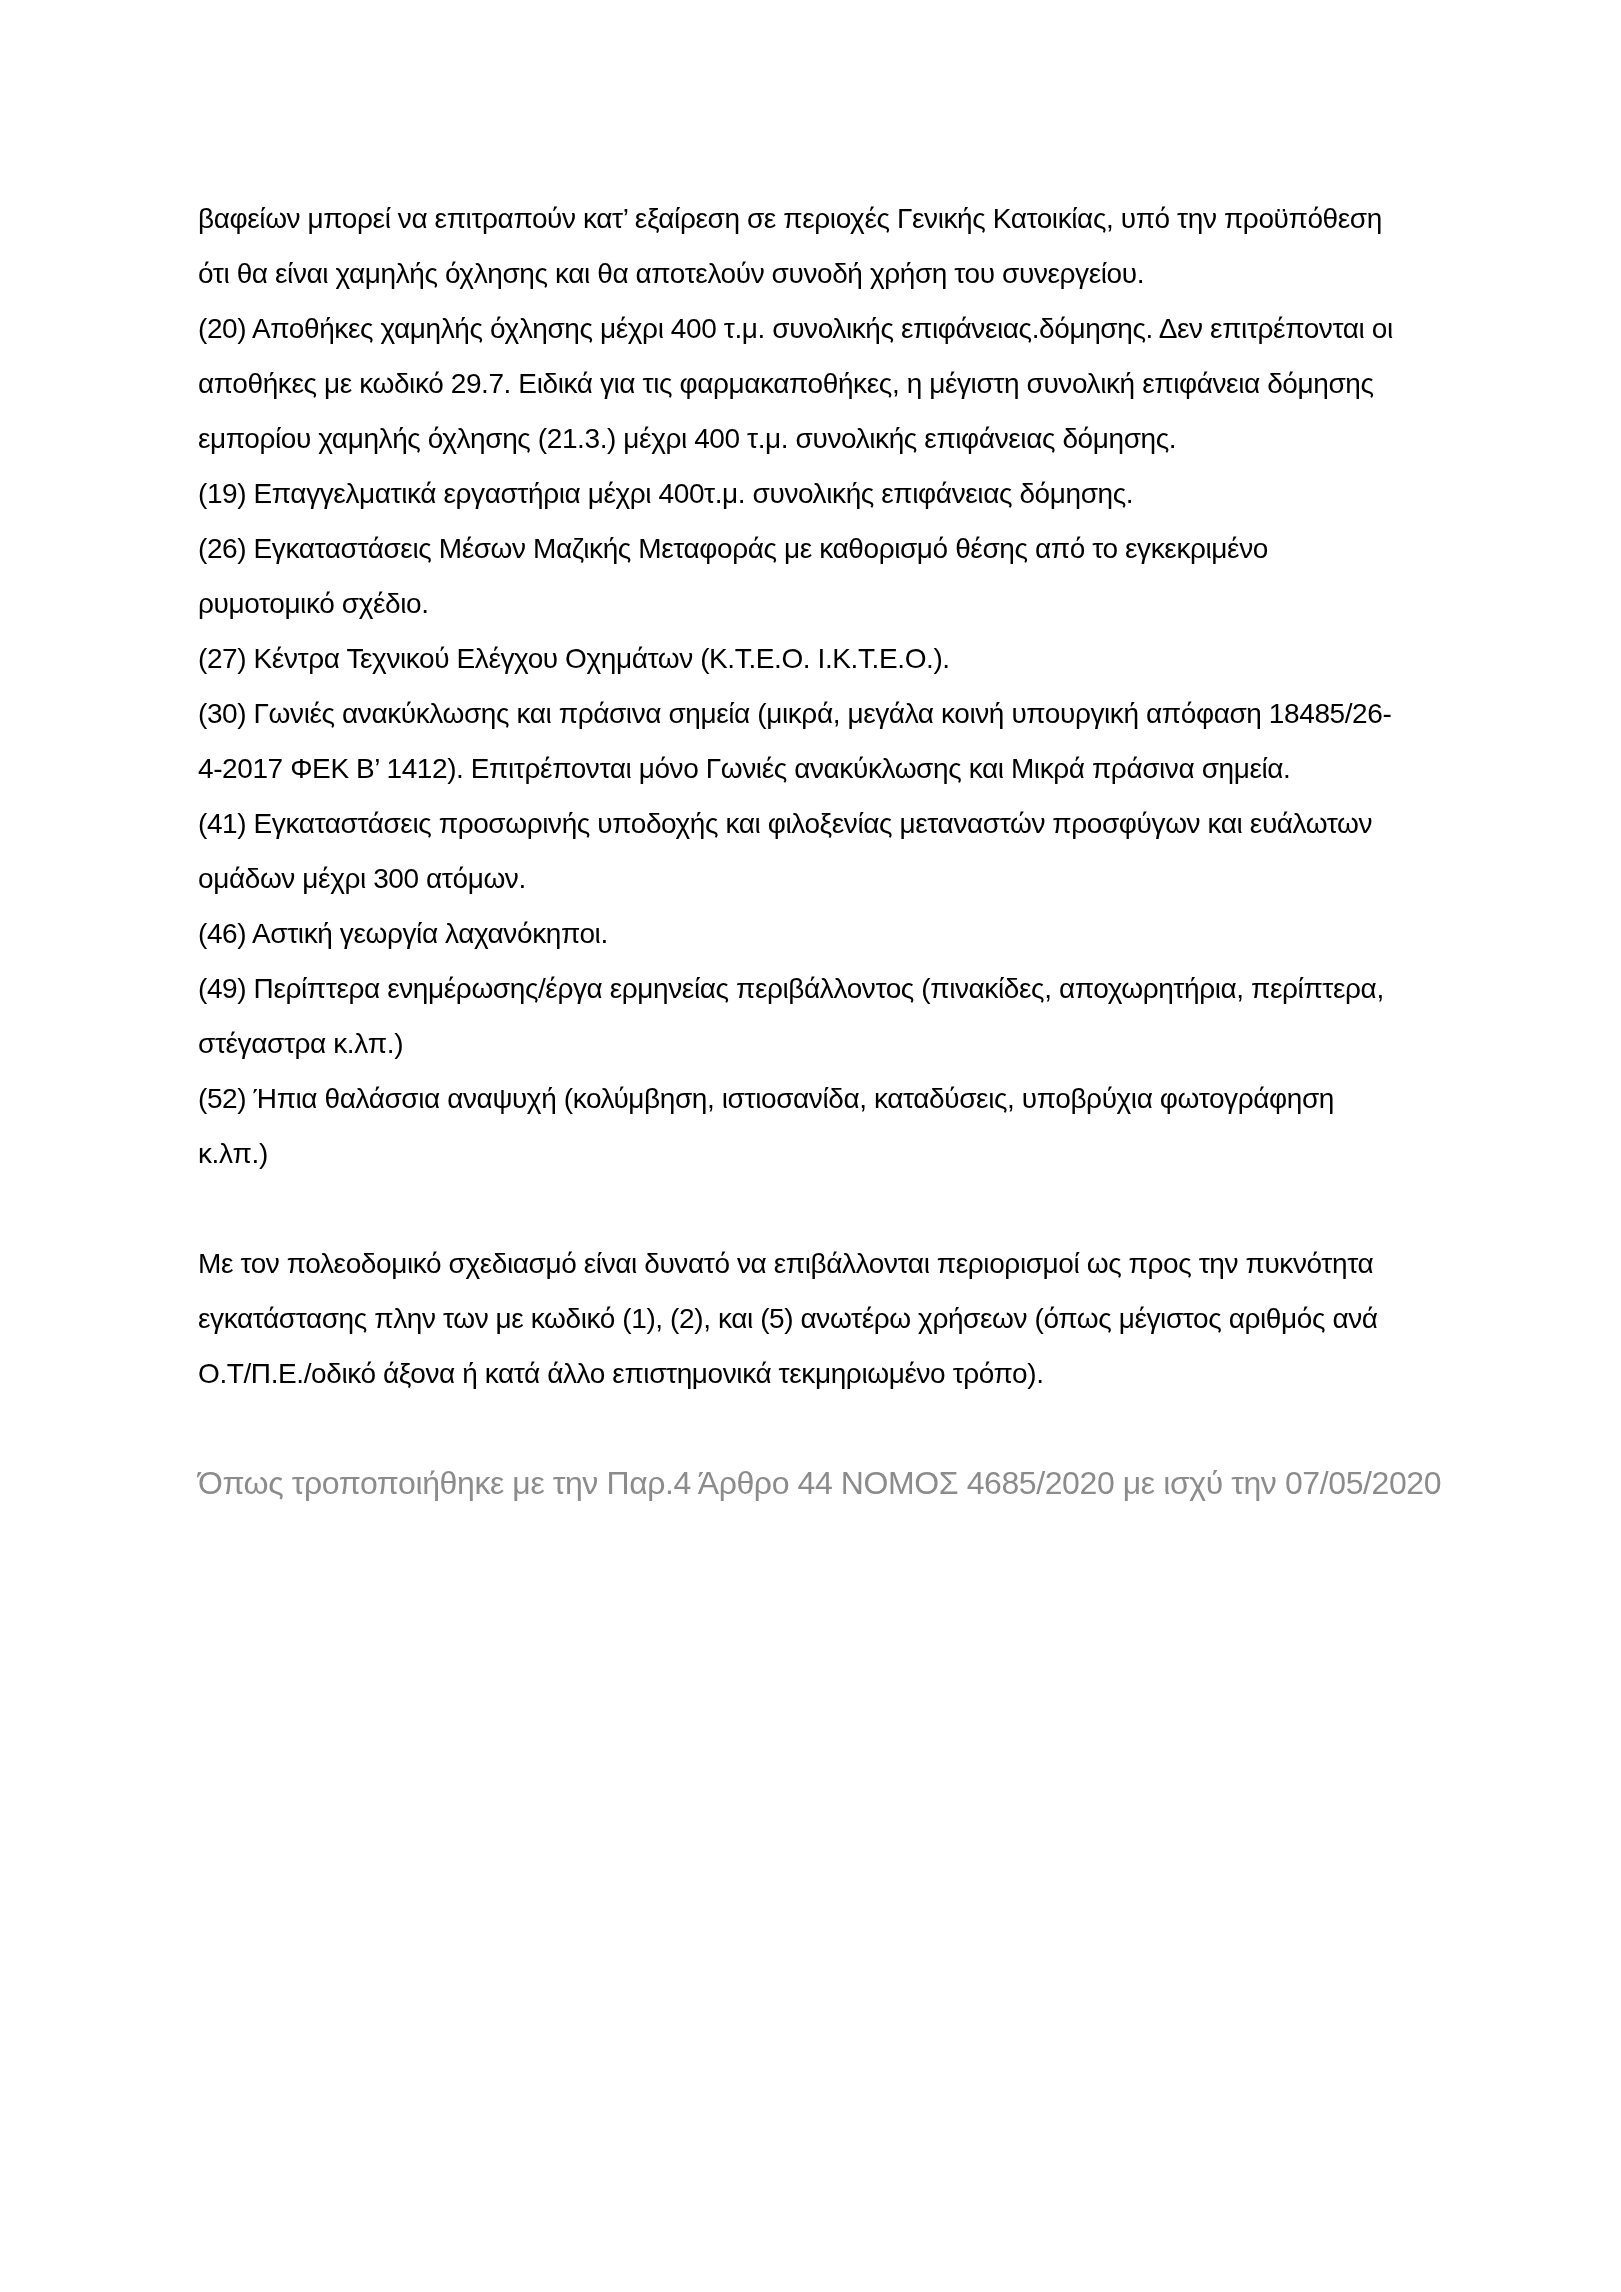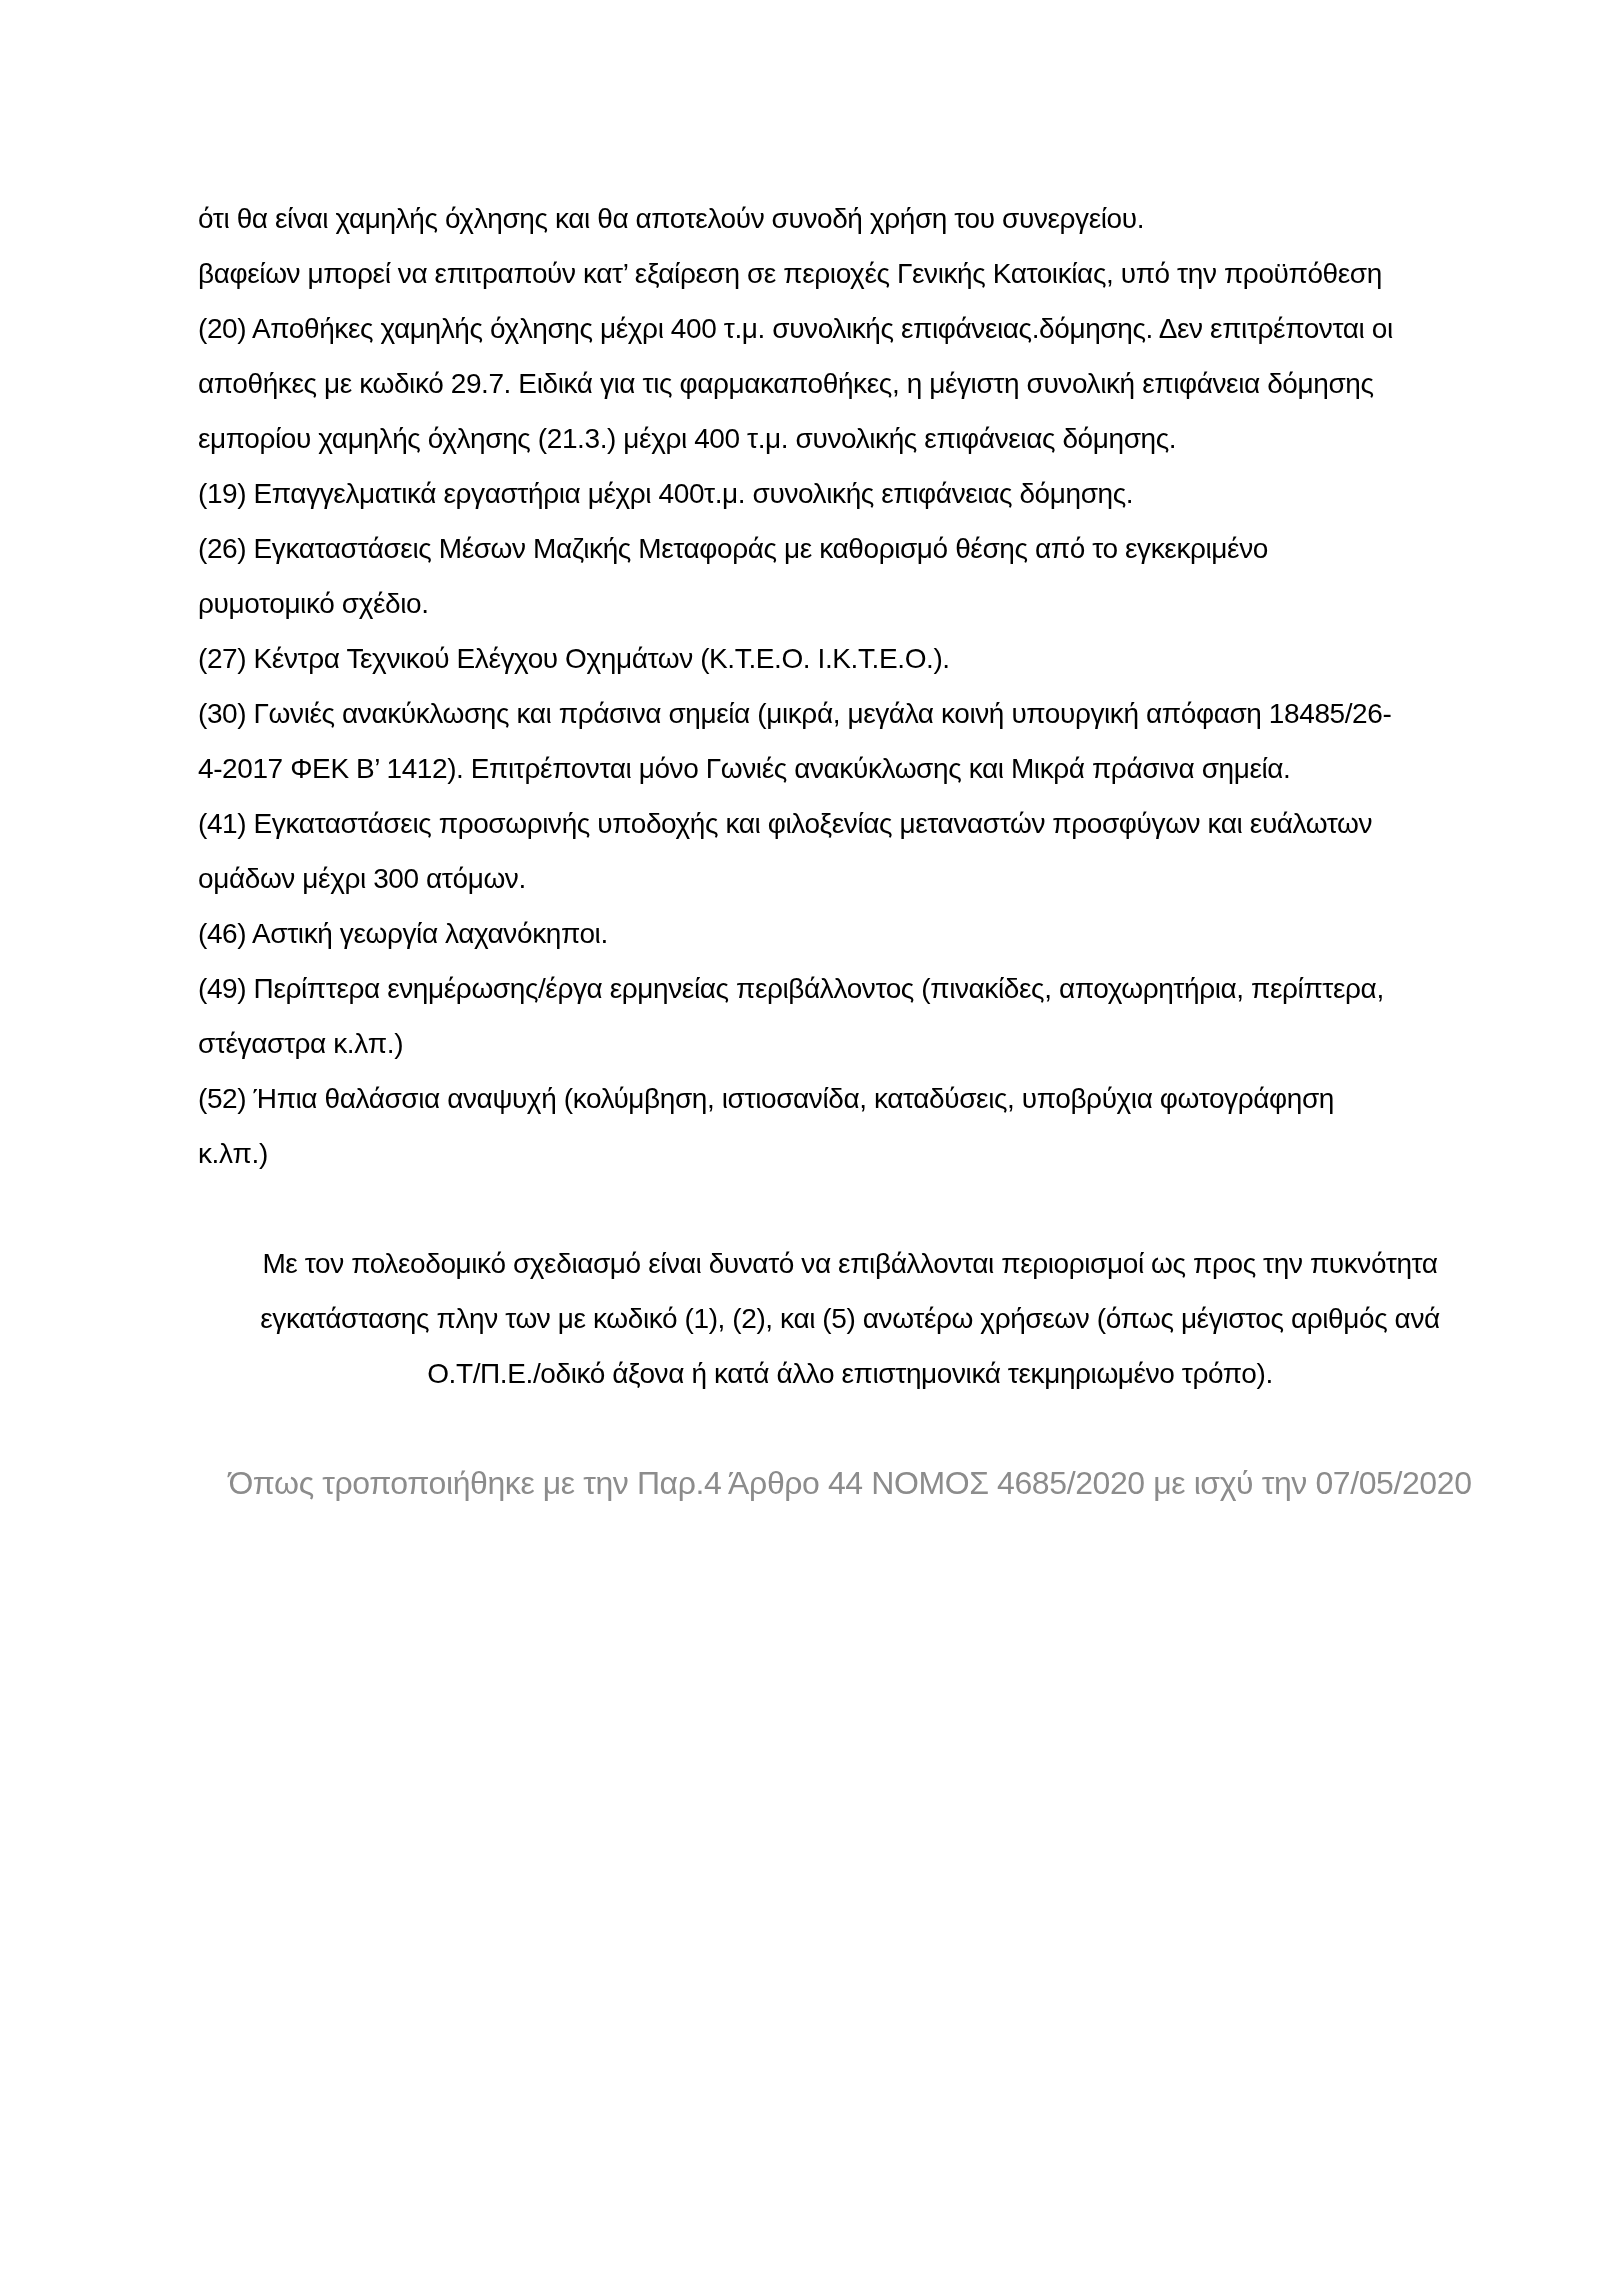--- a/index.html
+++ b/index.html
@@ -25,43 +25,42 @@
   .line {
     font-size: 28px;
     line-height: 55px;
     height: 55px;
     white-space: nowrap;
     letter-spacing: -0.4px;
     color: #000000;
   }
   .block-gap {
     margin-top: 55px;
-    text-align: center;
   }
   .footnote .line,
   .footnote {
     color: #8c8c8c;
   }
   .footnote {
     font-size: 32px;
     line-height: 55px;
     height: 55px;
     white-space: nowrap;
     letter-spacing: -0.4px;
   }
 </style>
 </head>
 <body>
 
 <div class="page">
   <div class="text-flow">
 
     <div class="body-block">
+        <div class="line">βαφείων μπορεί να επιτραπούν κατ’ εξαίρεση σε περιοχές Γενικής Κατοικίας, υπό την προϋπόθεση</div>
         <div class="line">ότι θα είναι χαμηλής όχλησης και θα αποτελούν συνοδή χρήση του συνεργείου.</div>
-        <div class="line">βαφείων μπορεί να επιτραπούν κατ’ εξαίρεση σε περιοχές Γενικής Κατοικίας, υπό την προϋπόθεση</div>
         <div class="line">(20) Αποθήκες χαμηλής όχλησης μέχρι 400 τ.μ. συνολικής επιφάνειας.δόμησης. Δεν επιτρέπονται οι</div>
         <div class="line">αποθήκες με κωδικό 29.7. Ειδικά για τις φαρμακαποθήκες, η μέγιστη συνολική επιφάνεια δόμησης</div>
         <div class="line">εμπορίου χαμηλής όχλησης (21.3.) μέχρι 400 τ.μ. συνολικής επιφάνειας δόμησης.</div>
         <div class="line">(19) Επαγγελματικά εργαστήρια μέχρι 400τ.μ. συνολικής επιφάνειας δόμησης.</div>
         <div class="line">(26) Εγκαταστάσεις Μέσων Μαζικής Μεταφοράς με καθορισμό θέσης από το εγκεκριμένο</div>
         <div class="line">ρυμοτομικό σχέδιο.</div>
         <div class="line">(27) Κέντρα Τεχνικού Ελέγχου Οχημάτων (Κ.Τ.Ε.Ο. Ι.Κ.Τ.Ε.Ο.).</div>
         <div class="line">(30) Γωνιές ανακύκλωσης και πράσινα σημεία (μικρά, μεγάλα κοινή υπουργική απόφαση 18485/26-</div>
         <div class="line">4-2017 ΦΕΚ Β’ 1412). Επιτρέπονται μόνο Γωνιές ανακύκλωσης και Μικρά πράσινα σημεία.</div>
         <div class="line">(41) Εγκαταστάσεις προσωρινής υποδοχής και φιλοξενίας μεταναστών προσφύγων και ευάλωτων</div>

